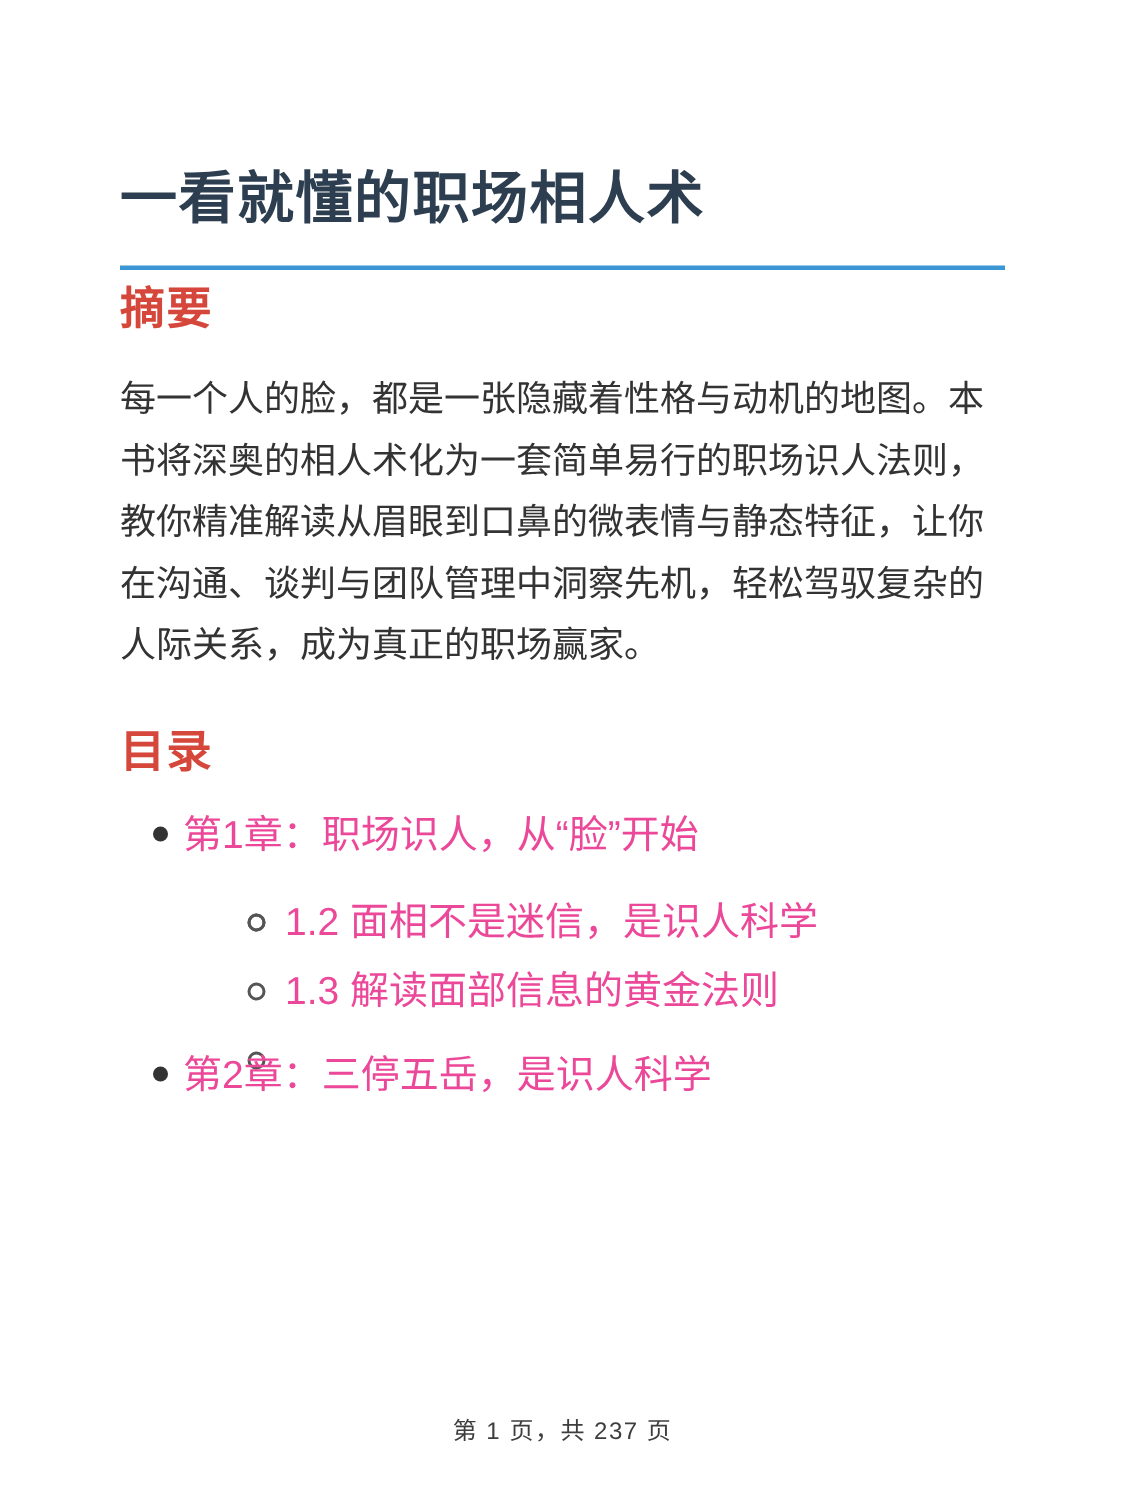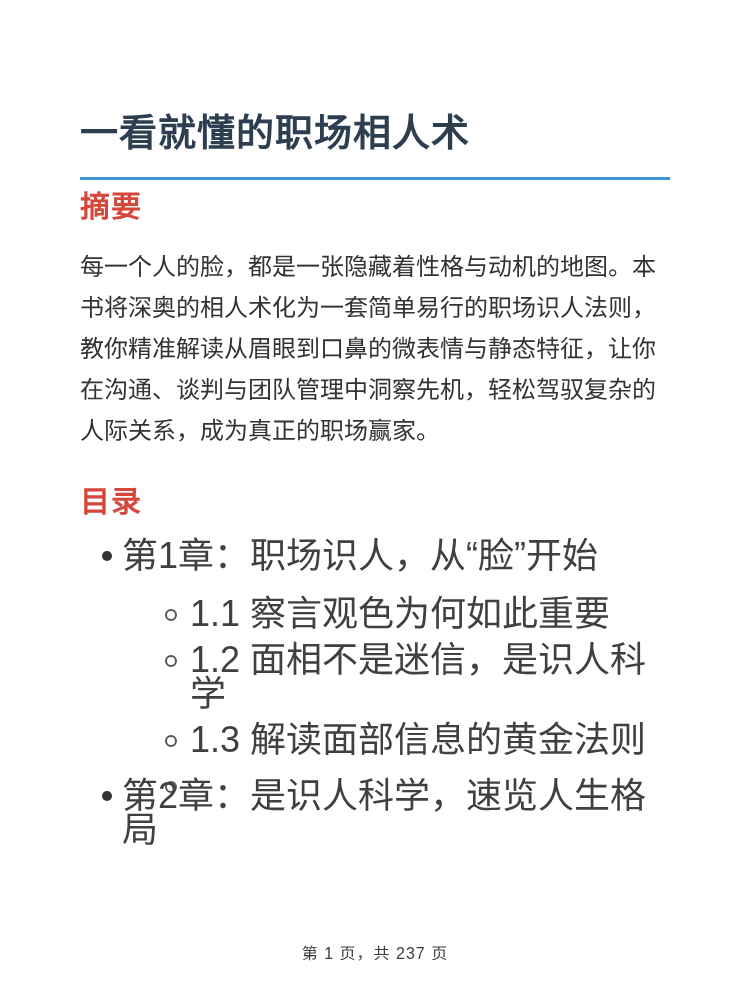--- a/index.html
+++ b/index.html
@@ -52,22 +52,22 @@
     font-size: 24px;
     line-height: 41px;
     color: #333333;
     text-align: left;
   }
   .toc-heading { margin-top: 32px; }
   .toc-list {
     margin: 19px 0 0 0;
     padding: 0;
     list-style: none;
-    font-size: 36px;
-    color: #404040;
+    font-size: 26px;
+    color: #ec4899;
   }
   .toc-item {
     position: relative;
     padding-left: 42px;
     line-height: 34px;
     margin-bottom: 22px;
   }
   .bullet-dot {
     position: absolute;
     left: 22px;
@@ -127,39 +127,38 @@
     <h2 class="section-heading toc-heading">目录</h2>
 
     <ul class="toc-list">
 
       <li class="toc-item">
         <span class="bullet-dot"></span>
         <span>第1章：职场识人，从“脸”开始</span>
         <ul class="toc-sublist">
           <li class="toc-subitem">
             <span class="bullet-circle"></span>
-            <span>1.1 察言观色为何如此重要</span>
           </li>
           <li class="toc-subitem">
             <span class="bullet-circle"></span>
             <span>1.2 面相不是迷信，是识人科学</span>
           </li>
           <li class="toc-subitem">
             <span class="bullet-circle"></span>
             <span>1.3 解读面部信息的黄金法则</span>
           </li>
           <li class="toc-subitem">
             <span class="bullet-circle"></span>
           </li>
         </ul>
       </li>
 
       <li class="toc-item">
         <span class="bullet-dot"></span>
-        <span>第2章：是识人科学，速览人生格局</span>
+        <span>第2章：三停五岳，是识人科学</span>
       </li>
 
     </ul>
   </section>
 
   <div class="page-footer">第 1 页，共 237 页</div>
 
 </div>
 
 </body></html>

